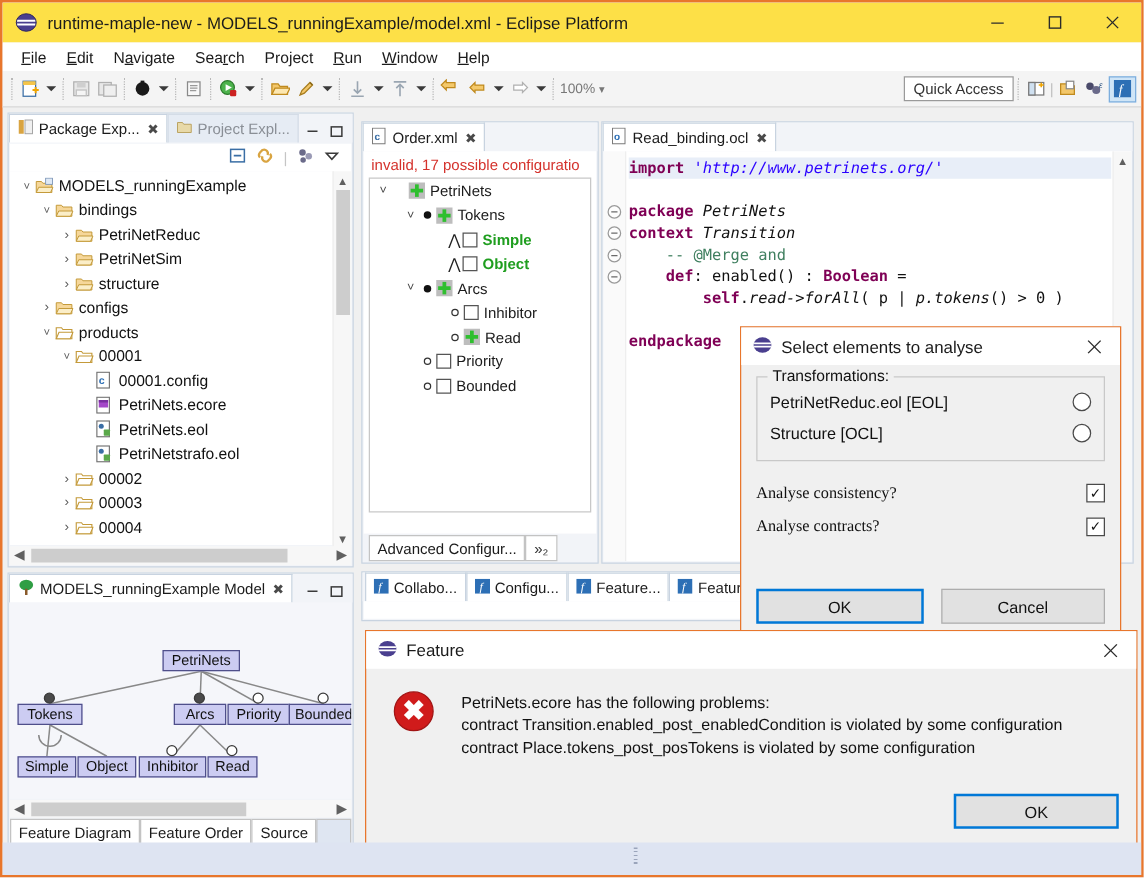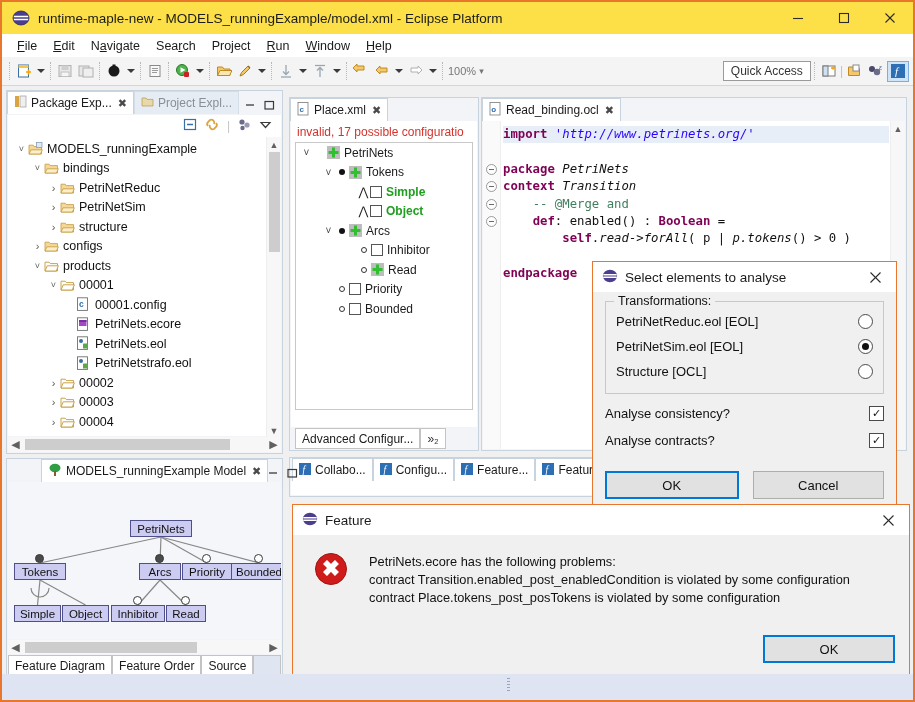--- a/index.html
+++ b/index.html
@@ -201,21 +201,21 @@
     position:absolute; top:-8px; left:8px; background:#f0f0f0; padding:0 4px;
     font-size:12.5px; color:#111;
   }
   .radio-row { display:flex; align-items:center; height:25px; font-size:13px; color:#111; }
   .radio-row .lbl { flex: 1 1 auto; }
   .radio {
     width:15px;height:15px;border-radius:50%;border:1.4px solid #4a4a4a;background:#fff;
     display:flex;align-items:center;justify-content:center;flex:0 0 auto;
   }
   .radio.on::after{content:'';width:7px;height:7px;border-radius:50%;background:#111;}
-  .check-row { display:flex;align-items:center;height:27px;font-size:13px;color:#111;padding:0 12px;}
+  .check-row { display:flex;align-items:flex-end;height:27px;font-size:13px;color:#111;padding:0 12px;font-family:Liberation Serif, serif;}
   .check-row .lbl{flex:1 1 auto;}
   .checkbox {
     width:15px;height:15px;border:1.2px solid #4a4a4a;background:#fff;flex:0 0 auto;
     display:flex;align-items:center;justify-content:center;font-size:11px;color:#111;
   }
   .dlg-btn {
     height:28px; background:#e1e1e1; border:1px solid #adadad;
     display:flex;align-items:center;justify-content:center; font-size:13px;color:#111;
   }
   .dlg-btn.def { border:2px solid #0078d7; }
@@ -679,21 +679,21 @@
 
   <div class="panel" style="left:287px; top:95px; width:190px; height:354px; background:#f2f4f8; border:1px solid #c8d3e0;">
     <div class="tabrow">
       <div class="vtab" style="border-bottom:none;">
         <span>
           <svg width="13" height="14">
               <rect x="1" y="0.5" width="10" height="12.5" fill="#fff" stroke="#7a7a7a" stroke-width="0.8"></rect>
               <text x="2.6" y="10" font-size="8" fill="#3a6ea5" font-weight="bold">c</text>
             </svg>
         </span>
-        <span>Place.xml</span>
+        <span>Order.xml</span>
         <span class="closex">✖</span>
       </div>
     </div>
     <div style="position:absolute;left:1px;top:23px;right:1px;bottom:23px;background:#ffffff;">
       <div class="cfgmsg">invalid, 17 possible configuratio</div>
       <div class="cfgtree" style="height:268px;">
         <div id="cfg-tree">
             <div class="crow">
               <span style="display:inline-block;width:4px;flex:0 0 auto;"></span>
               <span class="chev">˅</span>
@@ -874,21 +874,21 @@
           <span><svg width="12" height="12">
               <rect x="0" y="0" width="12" height="12" fill="#2d6fb5"></rect>
               <text x="3.5" y="9.5" font-size="9.5" fill="#fff" font-style="italic" font-family="serif">f</text>
             </svg></span>
           <span>Feature...</span>
         </div>
       </div>
     <div style="position:absolute;left:1px;top:23px;right:1px;bottom:1px;background:#ffffff;"></div>
   </div>
 
-  <div class="panel" style="left:4px; top:456px; width:277px; height:220px; background:#f2f4f8; border:1px solid #c8d3e0;padding-left:34px;">
+  <div class="panel" style="left:4px; top:456px; width:277px; height:220px; background:#f2f4f8; border:1px solid #c8d3e0;">
     <div class="tabrow">
       <div class="vtab" style="border-bottom:none;">
         <span>
           <svg width="14" height="14">
               <ellipse cx="7" cy="5" rx="5.5" ry="4.2" fill="#2f9e44"></ellipse>
               <rect x="6" y="8" width="2" height="5" fill="#8a5a2b"></rect>
             </svg>
         </span>
         <span>MODELS_runningExample Model</span>
         <span class="closex">✖</span>
@@ -992,24 +992,20 @@
       </span>
     </div>
     <div class="group">
       <span class="group-label">Transformations:</span>
       <div id="xform-list">
           <div class="radio-row">
             <span class="lbl">PetriNetReduc.eol [EOL]</span>
             <span class="radio"></span>
           </div>
           <div class="radio-row">
-            <span class="lbl">PetriNetSim.eol [EOL]</span>
-            <span class="radio on"></span>
-          </div>
-          <div class="radio-row">
             <span class="lbl">Structure [OCL]</span>
             <span class="radio"></span>
           </div>
         </div>
     </div>
     <div id="opt-list" style="margin-top:6px;">
         <div class="check-row">
           <span class="lbl">Analyse consistency?</span>
           <span class="checkbox">✓</span>
         </div>

